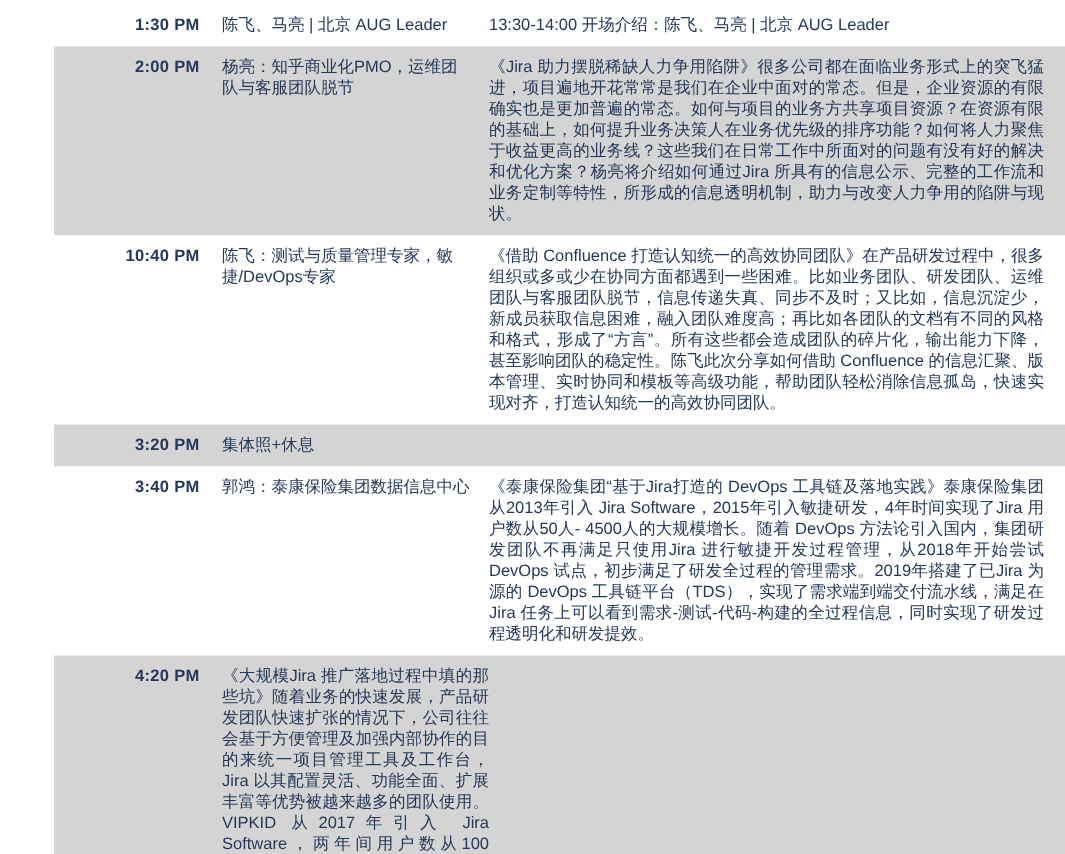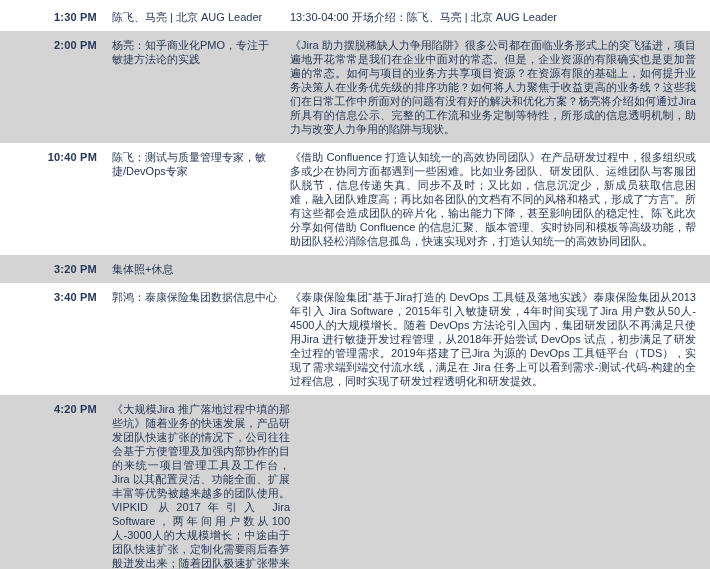--- a/index.html
+++ b/index.html
@@ -18,20 +18,21 @@
     display:flex;
     flex-direction:column;
     padding-top:3px;
   }
   .row{
     display:grid;
     grid-template-columns:112px 178px 1fr;
     padding:7px 14px 7px 0;
     background:var(--row-bg);
     align-items:start;
+    margin-left:36px;
   }
   .row:nth-child(even){
     background:var(--alt-bg);
   }
   .cell{
     font-size:11px;
     line-height:14px;
   }
   .time{
     font-weight:bold;
@@ -47,26 +48,26 @@
     text-align:justify;
   }
 </style>
 </head>
 <body>
 
 <div class="agenda" id="agenda">
   <div class="row">
     <div class="cell time">1:30 PM</div>
     <div class="cell speaker">陈飞、马亮 | 北京 AUG Leader</div>
-    <div class="cell desc">13:30-04:00 开场介绍：陈飞、马亮 | 北京 AUG Leader</div>
+    <div class="cell desc">13:30-14:00 开场介绍：陈飞、马亮 | 北京 AUG Leader</div>
   </div>
 
   <div class="row">
     <div class="cell time">2:00 PM</div>
-    <div class="cell speaker">杨亮：知乎商业化PMO，专注于敏捷方法论的实践</div>
+    <div class="cell speaker">杨亮：知乎商业化PMO，运维团队与客服团队脱节</div>
     <div class="cell desc">《Jira 助力摆脱稀缺人力争用陷阱》很多公司都在面临业务形式上的突飞猛进，项目遍地开花常常是我们在企业中面对的常态。但是，企业资源的有限确实也是更加普遍的常态。如何与项目的业务方共享项目资源？在资源有限的基础上，如何提升业务决策人在业务优先级的排序功能？如何将人力聚焦于收益更高的业务线？这些我们在日常工作中所面对的问题有没有好的解决和优化方案？杨亮将介绍如何通过Jira 所具有的信息公示、完整的工作流和业务定制等特性，所形成的信息透明机制，助力与改变人力争用的陷阱与现状。</div>
   </div>
 
   <div class="row">
     <div class="cell time">10:40 PM</div>
     <div class="cell speaker">陈飞：测试与质量管理专家，敏捷/DevOps专家</div>
     <div class="cell desc">《借助 Confluence 打造认知统一的高效协同团队》在产品研发过程中，很多组织或多或少在协同方面都遇到一些困难。比如业务团队、研发团队、运维团队与客服团队脱节，信息传递失真、同步不及时；又比如，信息沉淀少，新成员获取信息困难，融入团队难度高；再比如各团队的文档有不同的风格和格式，形成了“方言”。所有这些都会造成团队的碎片化，输出能力下降，甚至影响团队的稳定性。陈飞此次分享如何借助 Confluence 的信息汇聚、版本管理、实时协同和模板等高级功能，帮助团队轻松消除信息孤岛，快速实现对齐，打造认知统一的高效协同团队。</div>
   </div>
 
   <div class="row">

